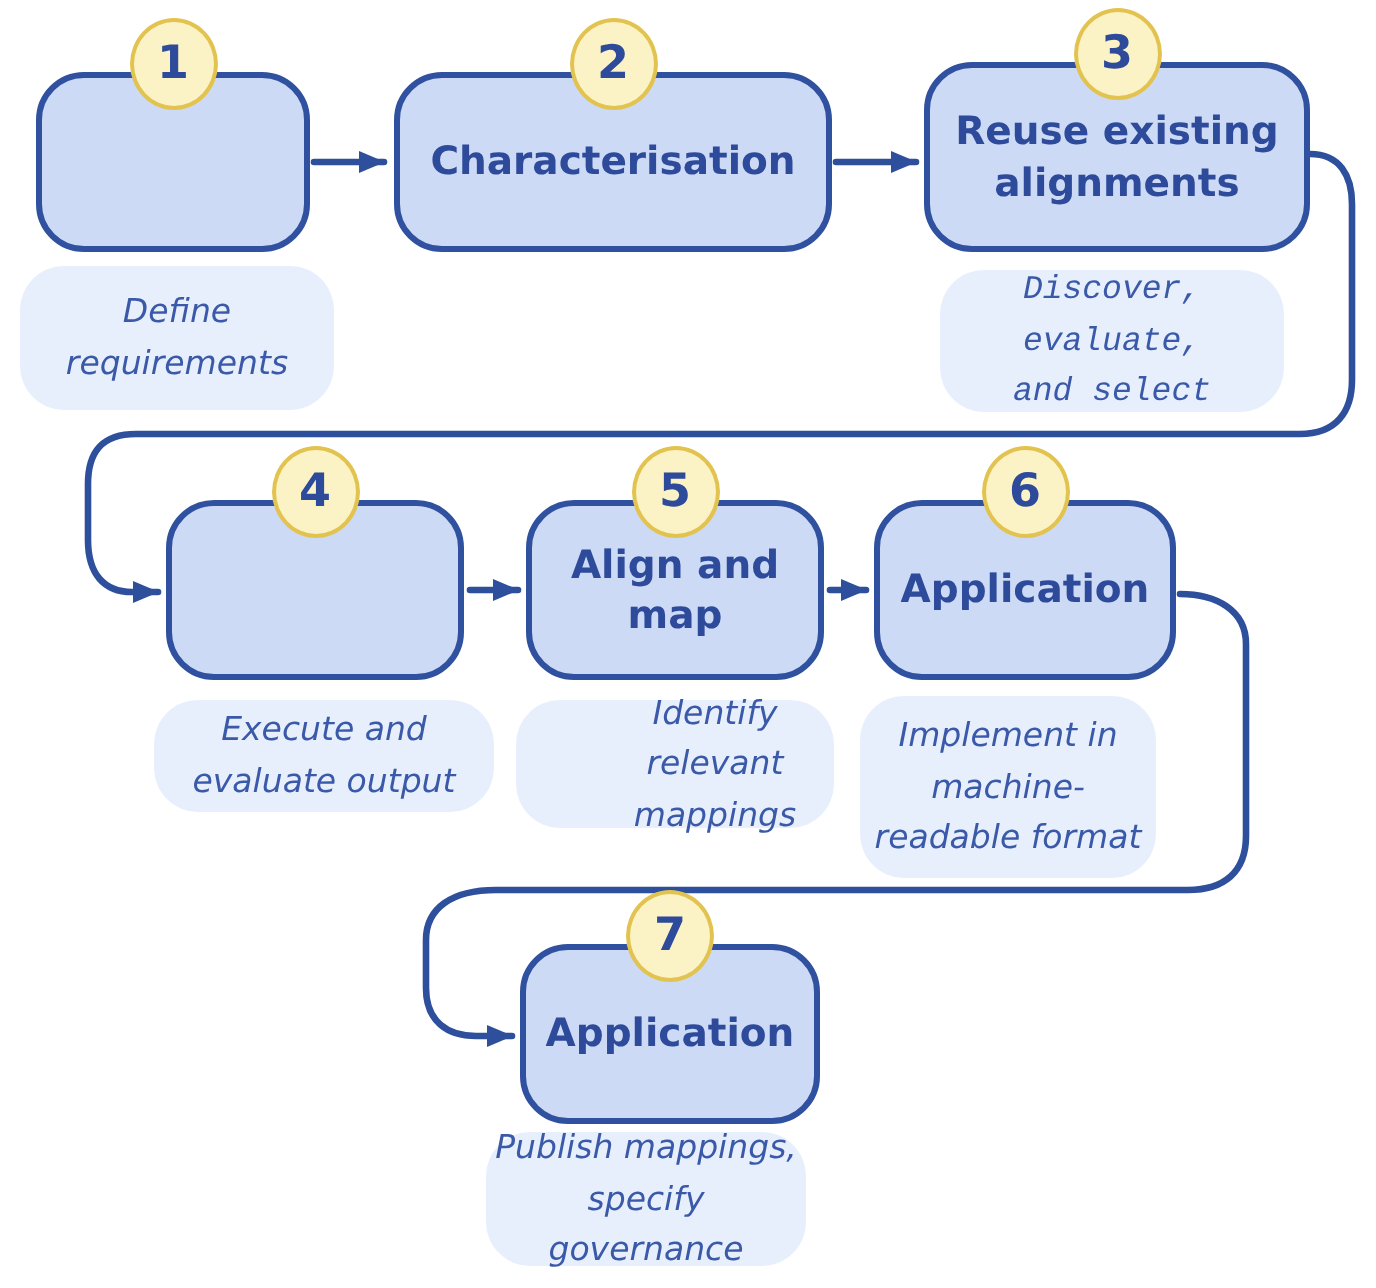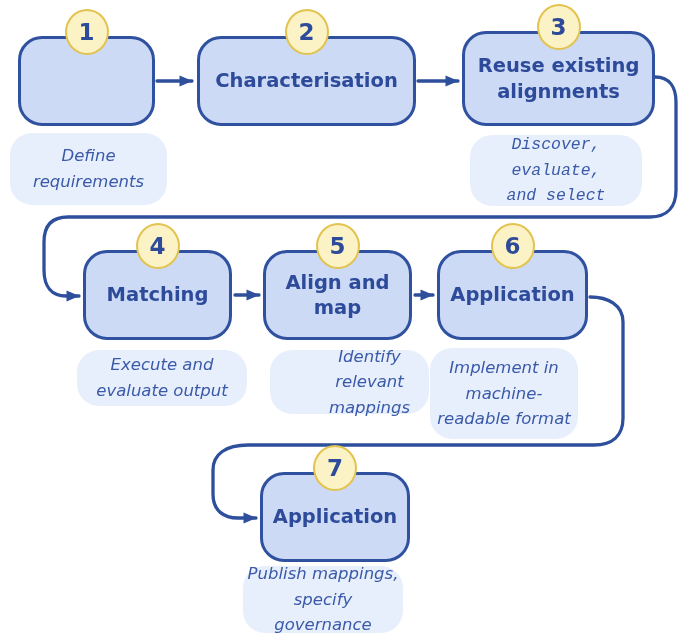--- a/index.html
+++ b/index.html
@@ -85,21 +85,21 @@
   .n3 { left: 462px; top: 31px;  width: 193px; height: 95px; }
   .n4 { left: 83px;  top: 250px; width: 149px; height: 90px; }
   .n5 { left: 263px; top: 250px; width: 149px; height: 90px; }
   .n6 { left: 437px; top: 250px; width: 151px; height: 90px; }
   .n7 { left: 260px; top: 472px; width: 150px; height: 90px; }
   
   .p1 { left: 10px;  top: 133px; width: 157px; height: 72px; }
   .p2 { left: 195px; top: 135px; width: 243px; height: 72px; }
   .p3 { left: 470px; top: 135px; width: 172px; height: 71px; font-family: Liberation Mono, monospace; }
   .p4 { left: 77px;  top: 350px; width: 170px; height: 56px; }
-  .p5 { left: 270px; top: 350px; width: 159px; height: 64px; padding-left: 40px; }
+  .p5 { left: 258px; top: 350px; width: 159px; height: 64px; padding-left: 40px; }
   .p6 { left: 430px; top: 348px; width: 148px; height: 91px; }
   .p7 { left: 243px; top: 566px; width: 160px; height: 67px; }
 </style>
 </head>
 <body>
 
 <div id="canvas">
 
   <svg id="arrows" viewBox="0 0 688 644" xmlns="http://www.w3.org/2000/svg">
     <defs>
@@ -143,21 +143,20 @@
   </div>
   <div class="pill p3">
     <span>Discover, evaluate,
 and select</span>
   </div>
 
   <div class="node n4">
     <div class="badge">
       <span>4</span>
     </div>
-    <div class="title">Matching</div>
   </div>
   <div class="pill p4">
     <span>Execute and
 evaluate output</span>
   </div>
 
   <div class="node n5">
     <div class="badge">
       <span>5</span>
     </div>

